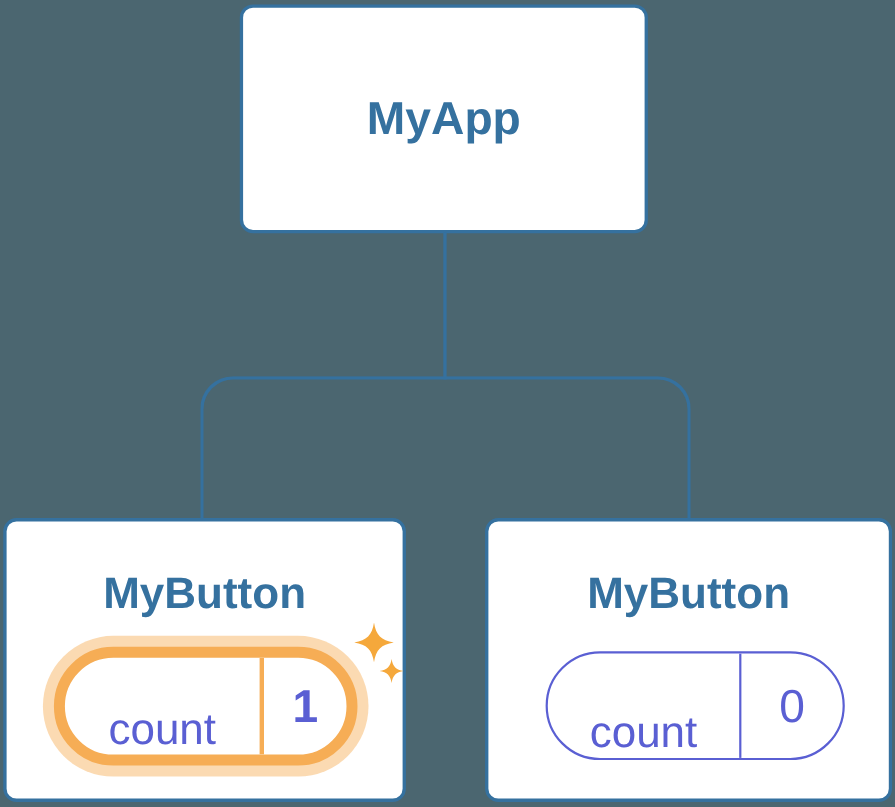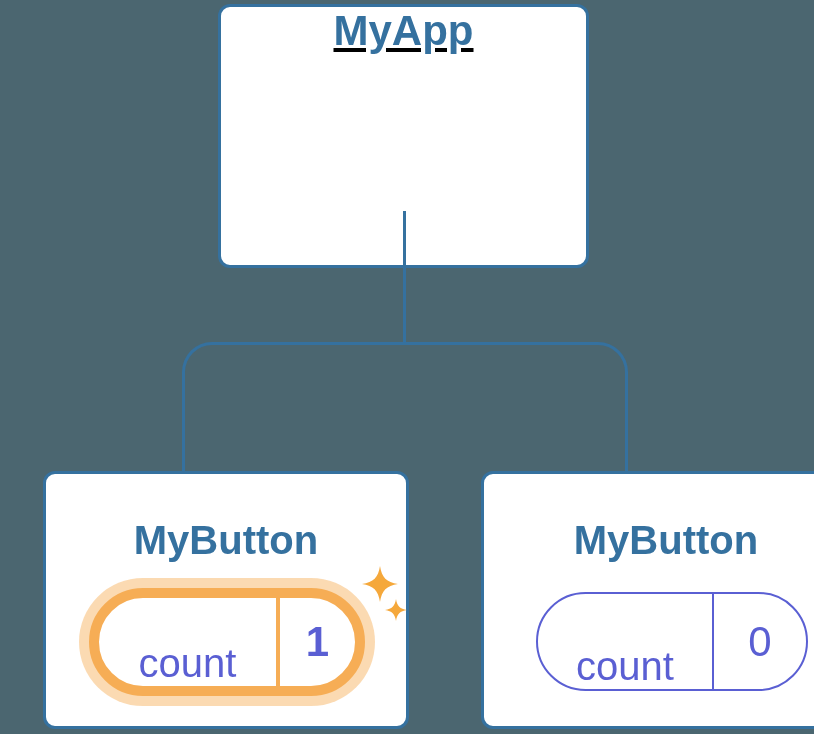--- a/index.html
+++ b/index.html
@@ -22,41 +22,41 @@
     position:relative;
     width:814px;height:734px;
   }
   .node{
     position:absolute;
     background:var(--card-background);
     border:3px solid var(--node-border-blue);
     border-radius:12px;
   }
   .node-root{
-    left:218px;top:4px;width:371px;height:264px;
-    display:flex;align-items:flex-start;justify-content:center;text-decoration:underline;
+    left:218px;top:4px;width:371px;height:208px;
+    display:flex;align-items:center;justify-content:center;
   }
   .node-root .node-label{
     font-size:42px;font-weight:700;color:var(--node-text-blue);
   }
   .stem{
     position:absolute;
     left:403px;top:211px;width:3px;height:134px;
     background:var(--node-border-blue);
   }
   .branch{
     position:absolute;
     left:182px;top:342px;width:446px;height:131px;
     border:3px solid var(--node-border-blue);
     border-bottom:none;
     border-top-left-radius:30px;
     border-top-right-radius:30px;
   }
   .node-child{
-    top:471px;width:368px;height:258px;margin-left:40px;
+    top:471px;width:368px;height:258px;
   }
   .node-child-left{left:3px;width:366px;}
   .node-child-right{left:441px;width:370px;}
   .child-title{
     position:absolute;
     left:0;top:42px;width:100%;
     text-align:center;
     font-size:40px;font-weight:700;line-height:1.2;
     color:var(--node-text-blue);
   }

